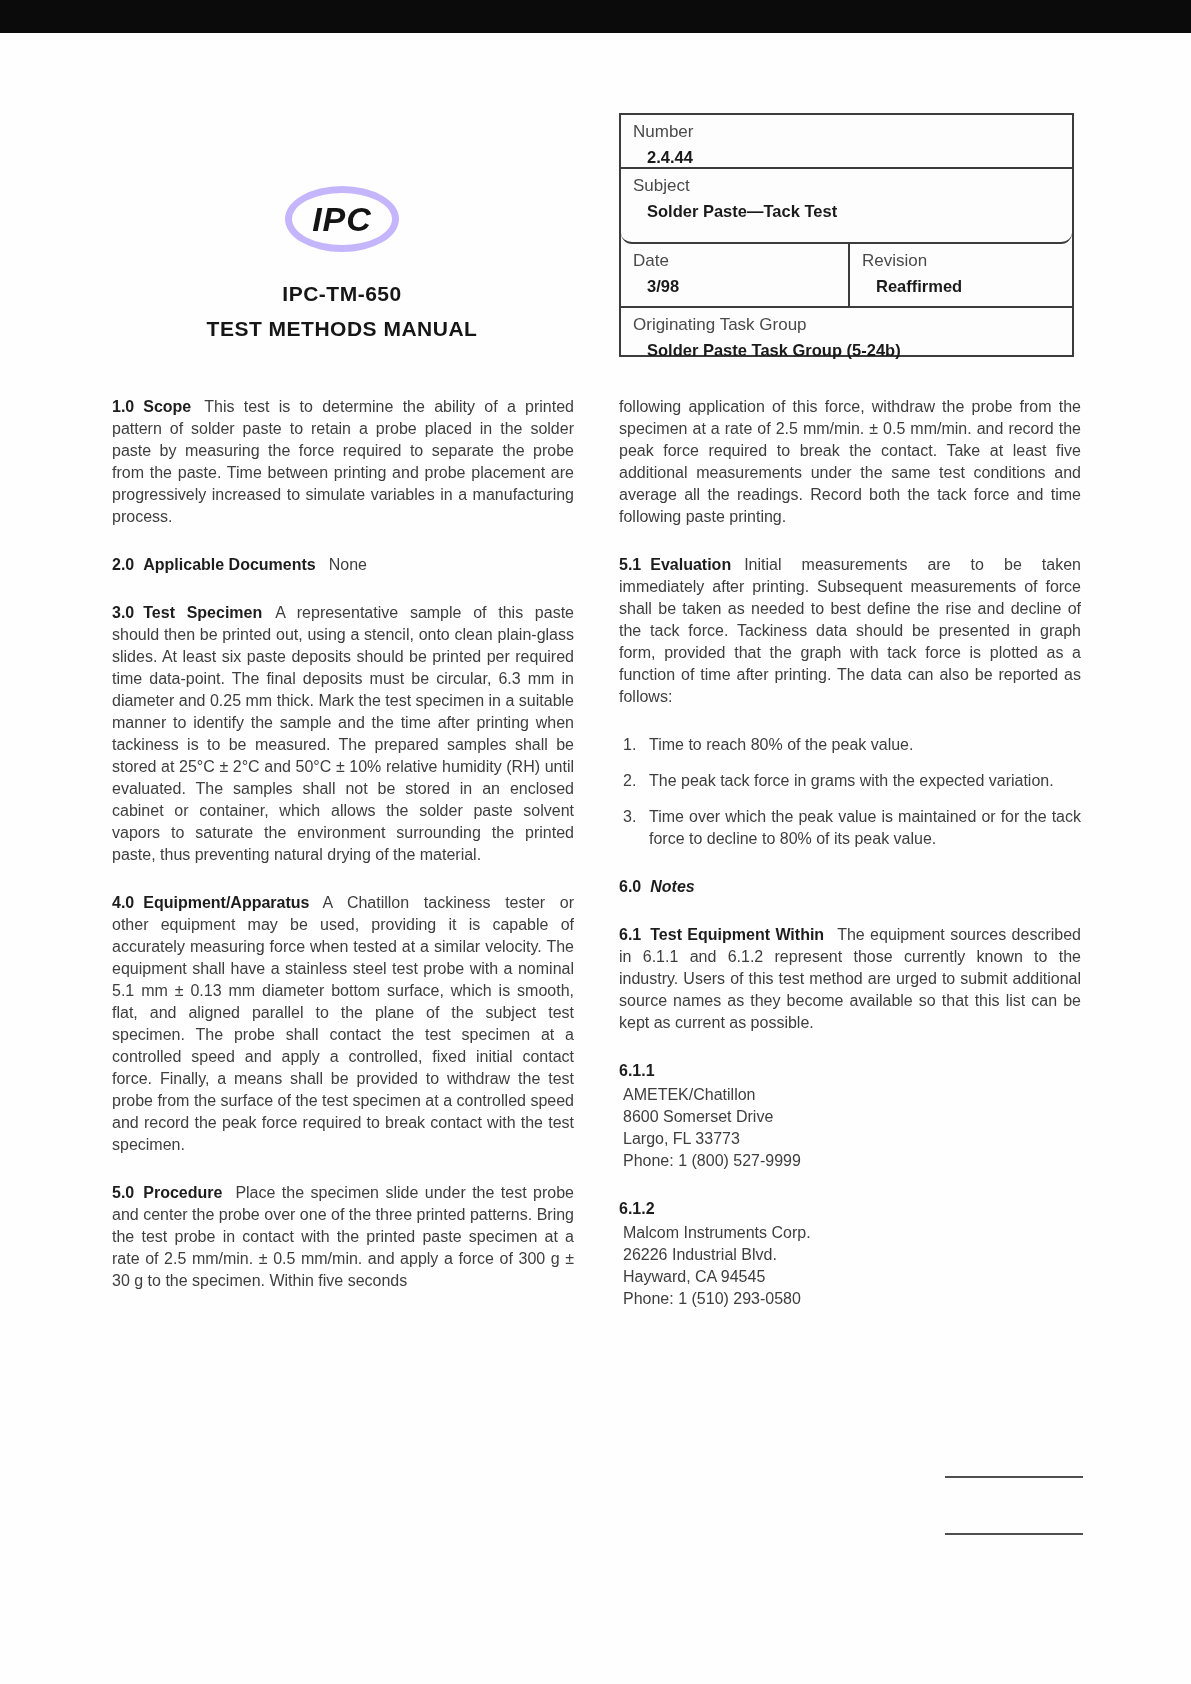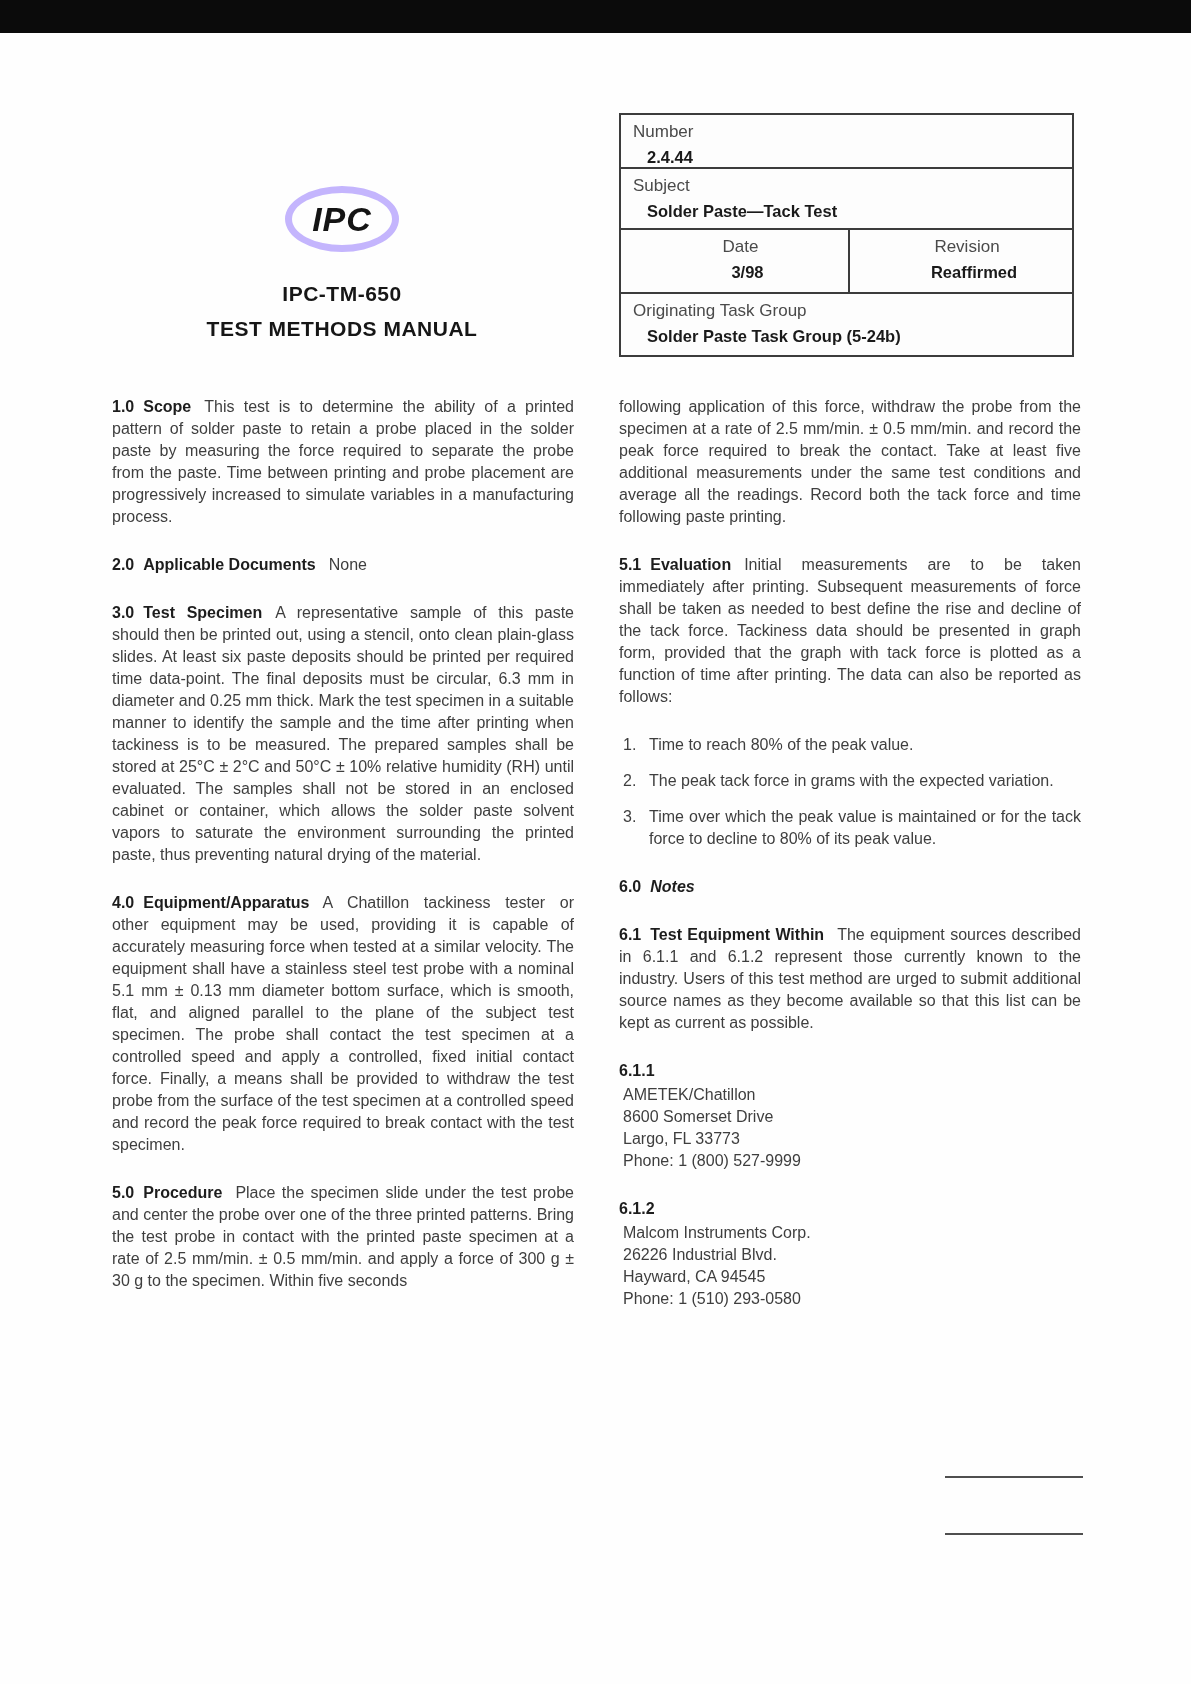--- a/index.html
+++ b/index.html
@@ -23,26 +23,26 @@
   .doc-title{font-size:21px;font-weight:bold;line-height:35px;letter-spacing:0.5px;color:#161616;}
 
   
   .hdr-table{
     position:absolute;left:619px;top:113px;width:455px;height:244px;
     border:2px solid #3c3c3c;box-sizing:border-box;background:#fdfdfd;
   }
   .hdr-row{box-sizing:border-box;border-bottom:2px solid #3c3c3c;padding:8px 0 0 12px;}
   .hdr-row.last{border-bottom:none;}
   .hdr-row-split{display:flex;box-sizing:border-box;border-bottom:2px solid #3c3c3c;}
-  .hdr-cell{box-sizing:border-box;padding:8px 0 0 12px;text-align:center;}
+  .hdr-cell{box-sizing:border-box;padding:8px 0 0 12px;}
   .hdr-cell.left{width:229px;border-right:2px solid #3c3c3c;}
   .hdr-cell.right{flex:1;}
   .hdr-label{font-size:17px;color:#4a4a4a;line-height:18px;}
   .hdr-value{font-size:16.5px;font-weight:bold;color:#1a1a1a;margin-top:6px;margin-left:14px;line-height:20px;}
-  .r1{height:54px;} .r2{height:61px;} .r3{height:64px;} .r4{height:63px;}
+  .r1{height:54px;} .r2{height:75px;border-radius:11px;} .r3{height:64px;} .r4{height:63px;}
 
   
   .col{position:absolute;top:396px;width:462px;font-size:16px;line-height:22px;color:#3e3e3e;}
   .col-left{left:112px;}
   .col-right{left:619px;}
   .sec{margin:0 0 26px 0;text-align:justify;}
   .sec-num{font-weight:bold;color:#1d1d1d;padding-right:9px;}
   .sec-title{font-weight:bold;color:#1d1d1d;padding-right:13px;}
   .sec-title.italic{font-style:italic;}
   .list{margin:8px 0 26px 0;}

